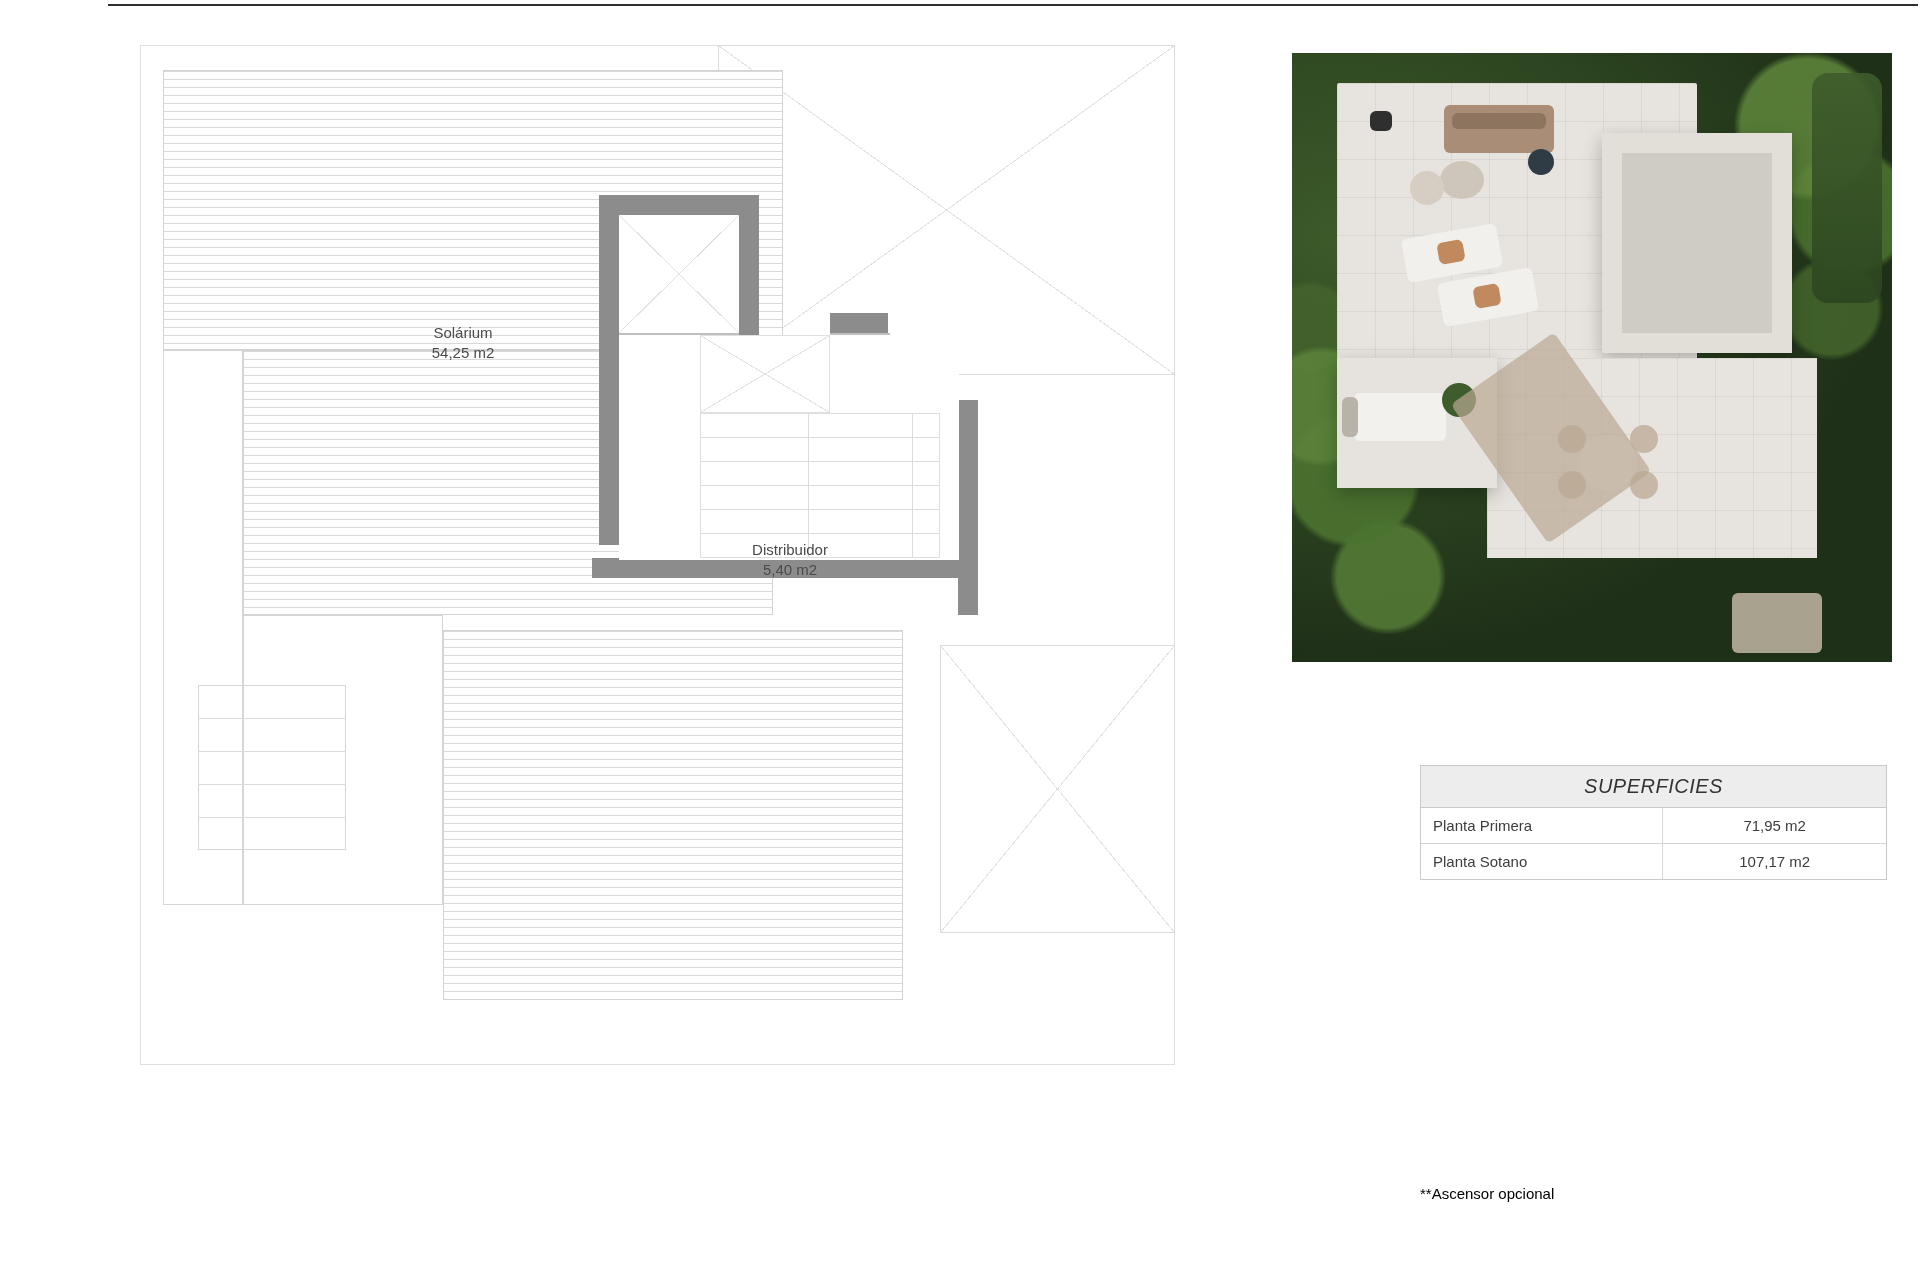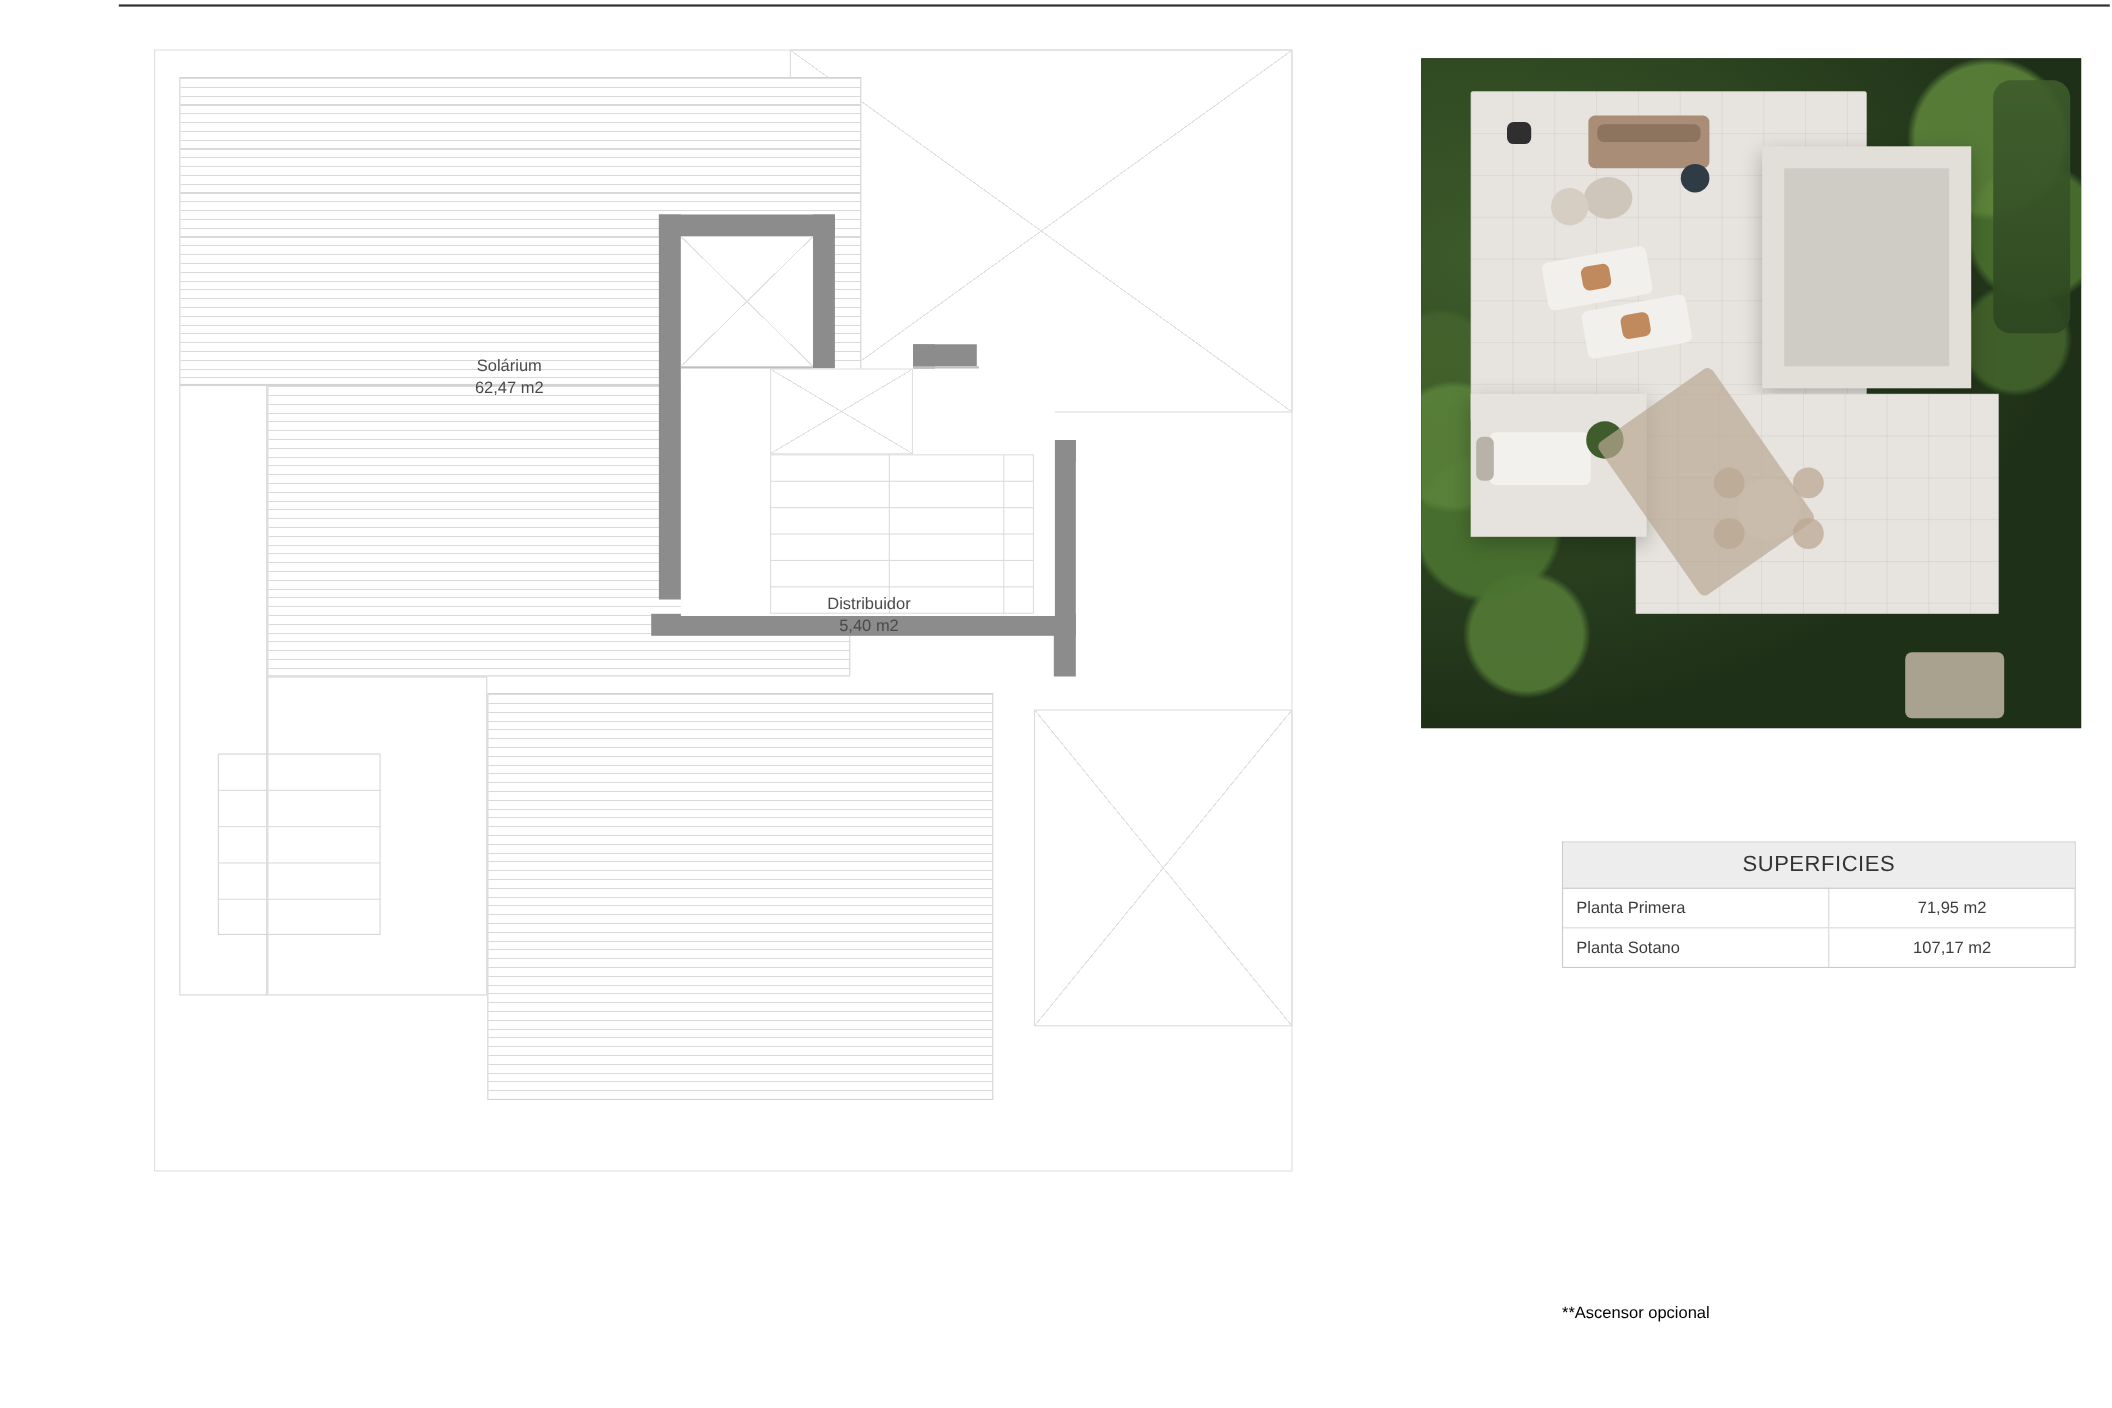--- a/index.html
+++ b/index.html
@@ -160,20 +160,21 @@
   }
   .surfaces table { border-collapse: collapse; width: 100%; }
   .surfaces th.title {
     background: #ededed;
     font-size: 20px;
     font-weight: normal;
     letter-spacing: 0.5px;
     padding: 9px 0;
     border-bottom: 1px solid #c9c9c9;
     color: #333;
+    font-style: italic;
   }
   .surfaces td {
     border-top: 1px solid #d6d6d6;
     font-size: 15px;
     padding: 9px 12px;
     color: #3d3d3d;
   }
   .surfaces td.label { width: 52%; border-right: 1px solid #d6d6d6; }
   .surfaces td.value { text-align: center; }
 
@@ -242,21 +243,21 @@
     <div class="thinline" style="left:560px; top:440px; width:240px; height:1px;"></div>
     <div class="thinline" style="left:560px; top:464px; width:240px; height:1px;"></div>
     <div class="thinline" style="left:560px; top:488px; width:240px; height:1px;"></div>
     <div class="thinline" style="left:668px; top:368px; width:1px; height:145px;"></div>
     <div class="thinline" style="left:772px; top:368px; width:1px; height:145px;"></div>
 
     <div class="thinline" style="left:479px; top:288px; width:120px; height:2px; background:#bfbfbf;"></div>
     <div class="thinline" style="left:690px; top:288px; width:60px; height:2px; background:#bfbfbf;"></div>
 
     <div class="plan-label" style="left:203px; top:278px; width:240px;">Solárium
-62,47 m2</div>
+54,25 m2</div>
 
     <div class="plan-label" style="left:530px; top:495px; width:240px;">Distribuidor
 5,40 m2</div>
   </div>
 
   <div class="render">
     <div class="r-grass"></div>
     <div class="r-grass2"></div>
 
     <div class="r-terrace" style="left:45px; top:30px; width:360px; height:300px; border-radius:2px;"></div>

